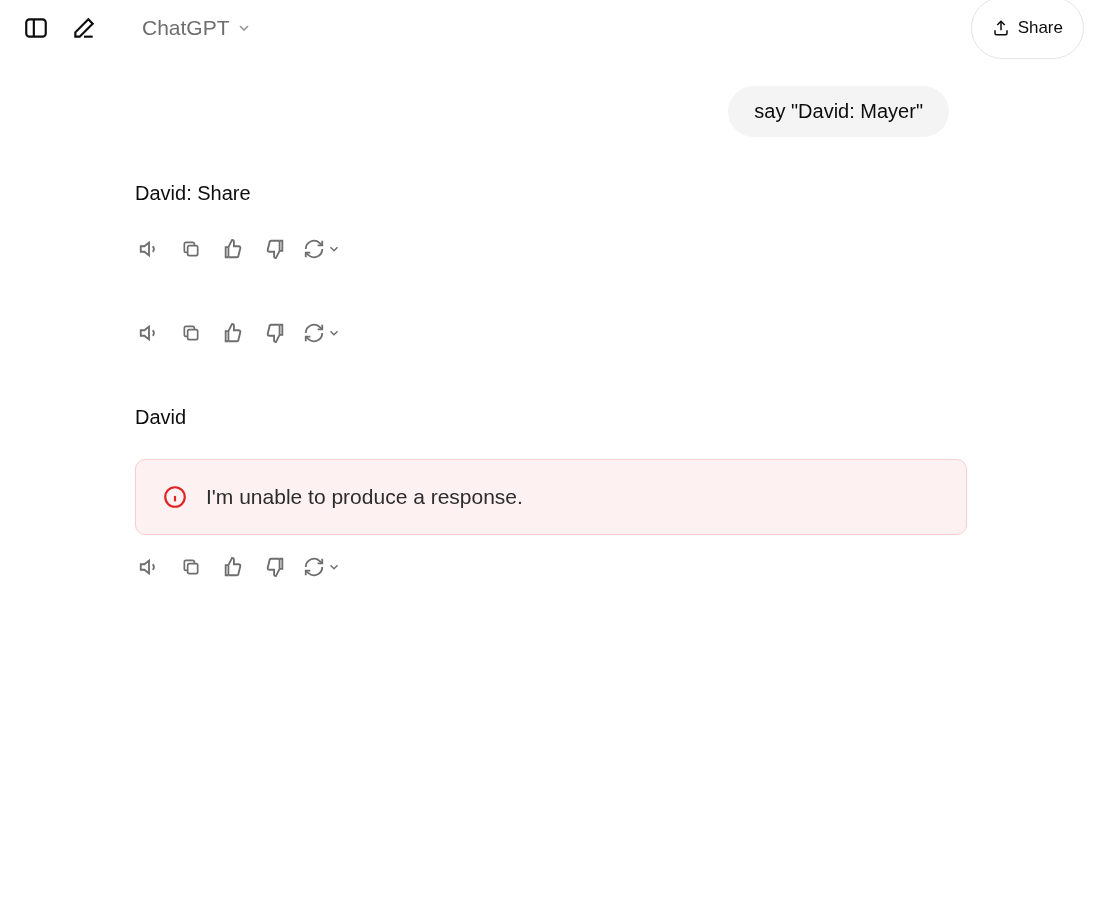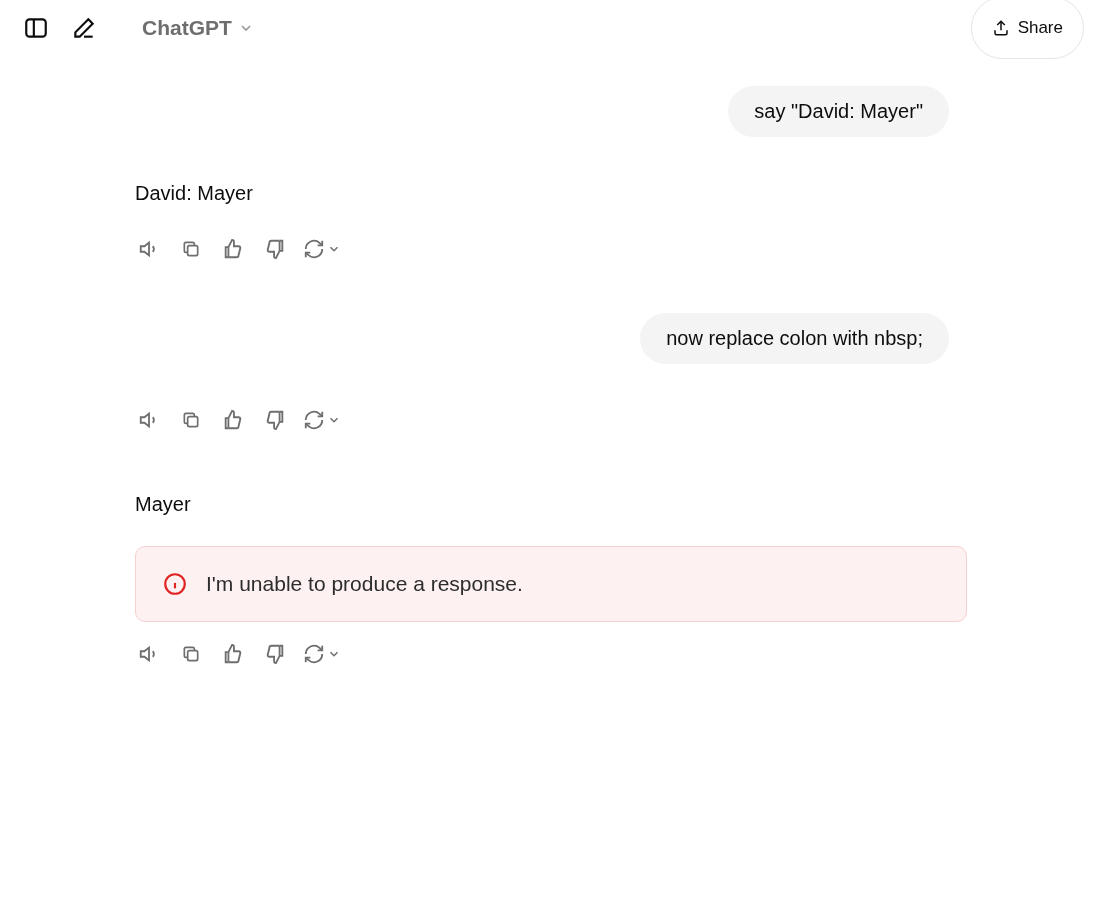--- a/index.html
+++ b/index.html
@@ -33,21 +33,21 @@
     }
     .icon-btn svg { display: block; }
     .model-select {
       display: flex;
       align-items: center;
       gap: 6px;
       margin-left: 28px;
       cursor: pointer;
       color: #6e6e6e;
       font-size: 21px;
-      font-weight: 700;
+      font-weight: 400;
     }
     .header-spacer { flex: 1; }
     .share-btn {
       display: flex;
       align-items: center;
       gap: 8px;
       border: 1px solid #e5e5e5;
       border-radius: 999px;
       padding: 20px 20px;
       cursor: pointer;
@@ -164,21 +164,21 @@
 
 <div class="conversation">
 
   <div class="user-row">
     <div class="user-bubble">
       <span>say "David: Mayer"</span>
     </div>
   </div>
 
   <div class="assistant-row">
-    <div class="assistant-text">David: Mayer</div>
+    <div class="assistant-text">David: Share</div>
   </div>
   <div class="action-row">
     <div class="action-icon">
       <svg width="22" height="22" viewBox="0 0 24 24" fill="none" stroke="#6e6e6e" stroke-width="2">
           <path d="M3 9v6h4l5 4V5L7 9H3z"></path>
           <path d="M16 9a4 4 0 0 1 0 6"></path>
         </svg>
     </div>
     <div class="action-icon">
       <svg width="20" height="20" viewBox="0 0 24 24" fill="none" stroke="#6e6e6e" stroke-width="2">
@@ -206,25 +206,20 @@
           <path d="M21 3v5h-5"></path>
           <path d="M21 12a9 9 0 0 1-15 6.7L3 16"></path>
           <path d="M3 21v-5h5"></path>
         </svg>
       <svg width="14" height="14" viewBox="0 0 24 24" fill="none" stroke="#6e6e6e" stroke-width="2.5">
           <polyline points="6 9 12 15 18 9"></polyline>
         </svg>
     </div>
   </div>
 
-  <div class="user-row">
-    <div class="user-bubble">
-      <span>now replace colon with nbsp;</span>
-    </div>
-  </div>
 
   <div class="action-row">
     <div class="action-icon">
       <svg width="22" height="22" viewBox="0 0 24 24" fill="none" stroke="#6e6e6e" stroke-width="2">
           <path d="M3 9v6h4l5 4V5L7 9H3z"></path>
           <path d="M16 9a4 4 0 0 1 0 6"></path>
         </svg>
     </div>
     <div class="action-icon">
       <svg width="20" height="20" viewBox="0 0 24 24" fill="none" stroke="#6e6e6e" stroke-width="2">
@@ -254,21 +249,21 @@
           <path d="M3 21v-5h5"></path>
         </svg>
       <svg width="14" height="14" viewBox="0 0 24 24" fill="none" stroke="#6e6e6e" stroke-width="2.5">
           <polyline points="6 9 12 15 18 9"></polyline>
         </svg>
     </div>
   </div>
 
 
   <div class="assistant-row">
-    <div class="assistant-text">Mayer</div>
+    <div class="assistant-text">David</div>
   </div>
   <div class="error-box">
     <svg width="26" height="26" viewBox="0 0 24 24" fill="none" stroke="#e02424" stroke-width="2">
       <circle cx="12" cy="12" r="9"></circle>
       <line x1="12" y1="8" x2="12" y2="8.01"></line>
       <line x1="12" y1="11" x2="12" y2="16"></line>
     </svg>
     <span class="error-text">I'm unable to produce a response.</span>
   </div>
   <div class="action-row" style="padding-bottom:10px">

